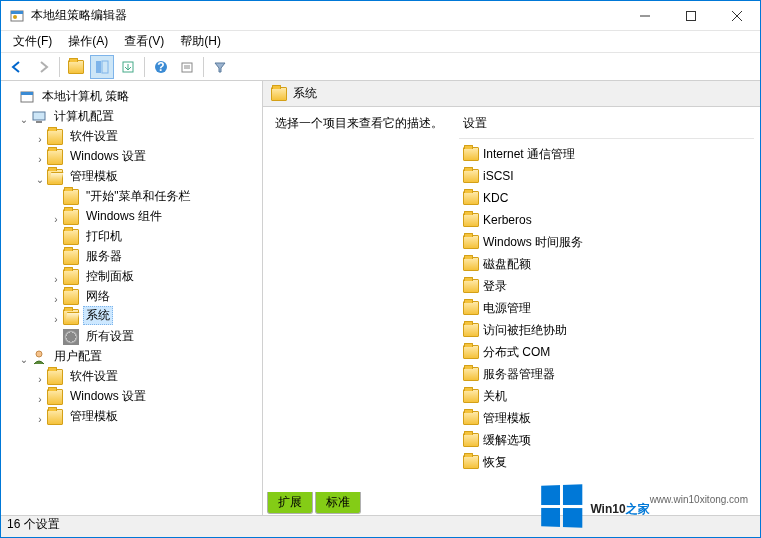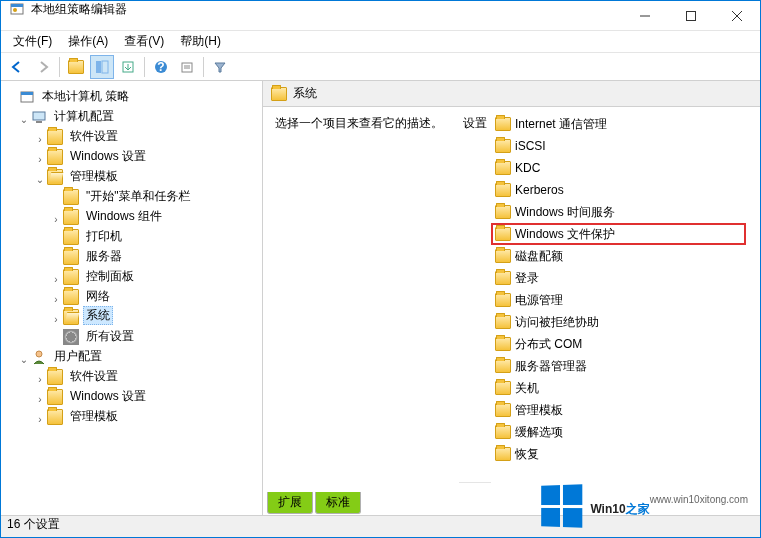--- a/index.html
+++ b/index.html
@@ -1,18 +1,18 @@
 <!DOCTYPE html>
 <html><head>
 <meta charset="utf-8">
 <style>
 * { margin: 0; padding: 0; box-sizing: border-box; font-family: "Microsoft YaHei", "Segoe UI", sans-serif; font-size: 12px; }
 body { background: #fff; }
 .window { width: 761px; height: 538px; border: 1px solid #0078d7; background: #fff; display: flex; flex-direction: column; position: relative; }
-.titlebar { height: 30px; background: #fff; display: flex; padding-left: 8px; border-bottom: 1px solid #e5e5e5; }
+.titlebar { height: 30px; background: #fff; display: flex; align-items: center; padding-left: 8px; border-bottom: 1px solid #e5e5e5; }
 .titlebar .icon { width: 16px; height: 16px; margin-right: 6px; }
 .titlebar .title { flex: 1; }
 .titlebar .btns { display: flex; }
 .titlebar .btn { width: 46px; height: 30px; display: flex; align-items: center; justify-content: center; }
 .menubar { height: 22px; display: flex; align-items: center; padding: 0 6px; gap: 4px; border-bottom: 1px solid #e5e5e5; }
 .menubar .menu { padding: 2px 6px; }
 .toolbar { height: 28px; display: flex; align-items: center; padding: 0 4px; gap: 2px; border-bottom: 1px solid #d0d0d0; }
 .toolbar .tbtn { width: 24px; height: 24px; display: flex; align-items: center; justify-content: center; border: 1px solid transparent; }
 .toolbar .tbtn.active { background: #cde6f7; border: 1px solid #7eb4ea; }
 .toolbar .sep { width: 1px; height: 20px; background: #d0d0d0; margin: 0 2px; }
@@ -20,21 +20,21 @@
 .tree { width: 262px; border-right: 1px solid #d0d0d0; padding: 4px 0; overflow: auto; }
 .tree-item { display: flex; align-items: flex-end; height: 20px; white-space: nowrap; padding-right: 4px; }
 .tree-item .toggle { width: 16px; text-align: center; color: #666; font-size: 10px; padding-left:2px;}
 .tree-item .ticon { width: 16px; height: 16px; margin-right: 4px; flex-shrink: 0; }
 .tree-item.selected .label { background: #cde8ff; border: 1px dotted #7eb4ea; padding: 0 2px; }
 .tree-item .label { padding: 0 3px; }
 .right { flex: 1; display: flex; flex-direction: column; }
 .right-header { height: 26px; background: #f0f0f0; border-bottom: 1px solid #d0d0d0; display: flex; align-items: center; padding-left: 8px; gap: 6px; }
 .right-body { flex: 1; display: flex; padding: 6px; overflow: hidden; }
 .desc-col { width: 190px; padding: 2px 6px; }
-.settings-col { flex: 1; display: flex; flex-direction: row; position: relative; }
+.settings-col { flex: 1; display: flex; flex-direction: column; position: relative; }
 .settings-header { padding: 2px 4px 6px; border-bottom: 1px solid #e5e5e5; margin-bottom: 4px; }
 .settings-list { flex: 1; overflow-y: scroll; }
 .list-item { display: flex; align-items: center; height: 22px; padding-left: 4px; gap: 4px; }
 .list-item.highlighted { border: 2px solid #e03030; padding-left: 2px; margin-right: 8px; }
 .tabs { display: flex; padding-left: 4px; height: 22px; align-items: flex-end; border-top:1px solid #fff;}
 .tab { border: 1px solid #b0b0b0; border-top: none; padding: 2px 10px; margin-right: 2px; background: #84cc16; border-radius: 0 0 3px 3px; position: relative; top:-1px;}
 .statusbar { height: 22px; border-top: 1px solid #d0d0d0; display: flex; align-items: flex-start; padding-left: 6px; background: #f0f0f0; }
 .folder { width:16px; height:14px; background: linear-gradient(#ffe9a8,#f5c23b); border:1px solid #d4a017; border-radius:1px; display:inline-block; position:relative;}
 .folder::before { content:""; position:absolute; top:-3px; left:0; width:7px; height:3px; background:#f5c23b; border:1px solid #d4a017; border-bottom:none; border-radius:1px 1px 0 0;}
 .folder.open::after { content:""; position:absolute; inset:2px 1px 1px 1px; background:linear-gradient(#fff3cc,#f5c23b); border-top:1px solid #d4a017; transform:skewX(-12deg); transform-origin:bottom left;}
@@ -259,24 +259,20 @@
                 <span>KDC</span>
               </div>
               <div class="list-item">
                 <span class="folder"></span>
                 <span>Kerberos</span>
               </div>
               <div class="list-item">
                 <span class="folder"></span>
                 <span>Windows 时间服务</span>
               </div>
-              <div class="list-item highlighted">
-                <span class="folder"></span>
-                <span>Windows 文件保护</span>
-              </div>
               <div class="list-item">
                 <span class="folder"></span>
                 <span>磁盘配额</span>
               </div>
               <div class="list-item">
                 <span class="folder"></span>
                 <span>登录</span>
               </div>
               <div class="list-item">
                 <span class="folder"></span>

